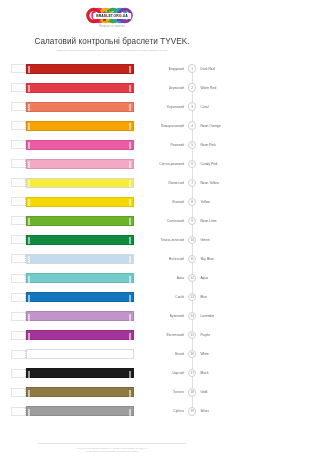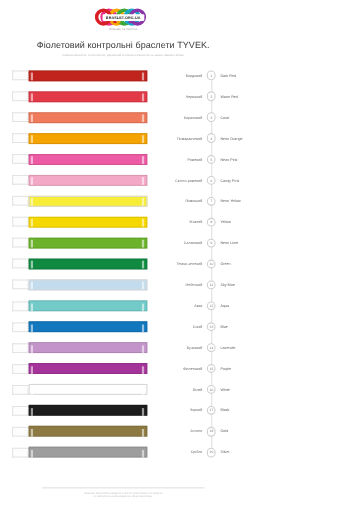--- a/index.html
+++ b/index.html
@@ -151,21 +151,21 @@
           <rect x="24" y="10.6" width="3" height="3.4" fill="#3aa93a"></rect>
           <rect x="27.5" y="10.6" width="3" height="3.4" fill="#18a5c8"></rect>
           <rect x="31" y="10.6" width="3" height="3.4" fill="#8a35a8"></rect>
         </g>
       </svg>
       <div class="logo-word">BRASLET.ORG.UA</div>
     </div>
     <div class="logo-tag">Яскраво та помітно</div>
   </div>
 
-  <div class="title">Фіолетовий контрольні браслети TYVEK.</div>
+  <div class="title">Салатовий контрольні браслети TYVEK.</div>
   <div class="subtitle">Папірові браслети Tyvek DuPont, одноразові контрольні браслети на захват. Ширина 19 мм.</div>
 </div>
 
 <div class="rows" id="rows">
   <div class="connector" id="connector" style="top: 9.525px; height: 342.9px;"></div>
 <div class="row">
       <div class="stub"></div>
       <div class="band" style="background: rgb(193, 36, 28);"></div>
       <div class="meta">
         <div class="ua">Бордовий</div>

